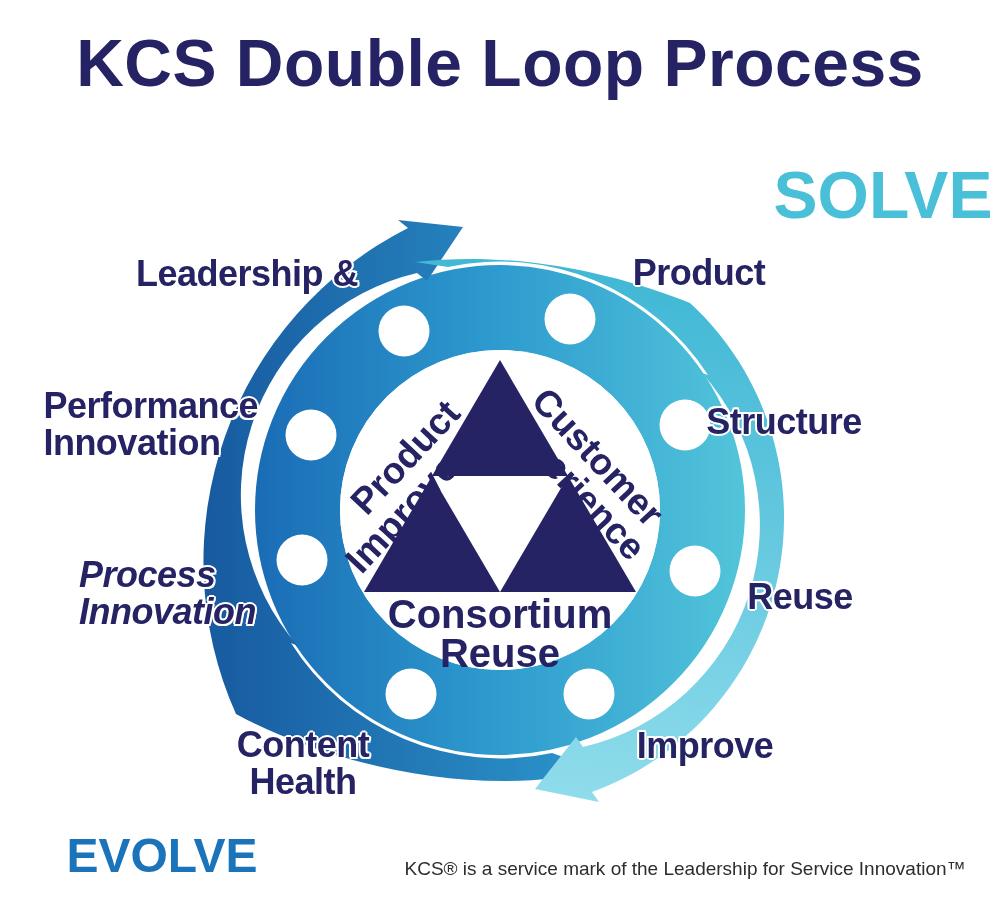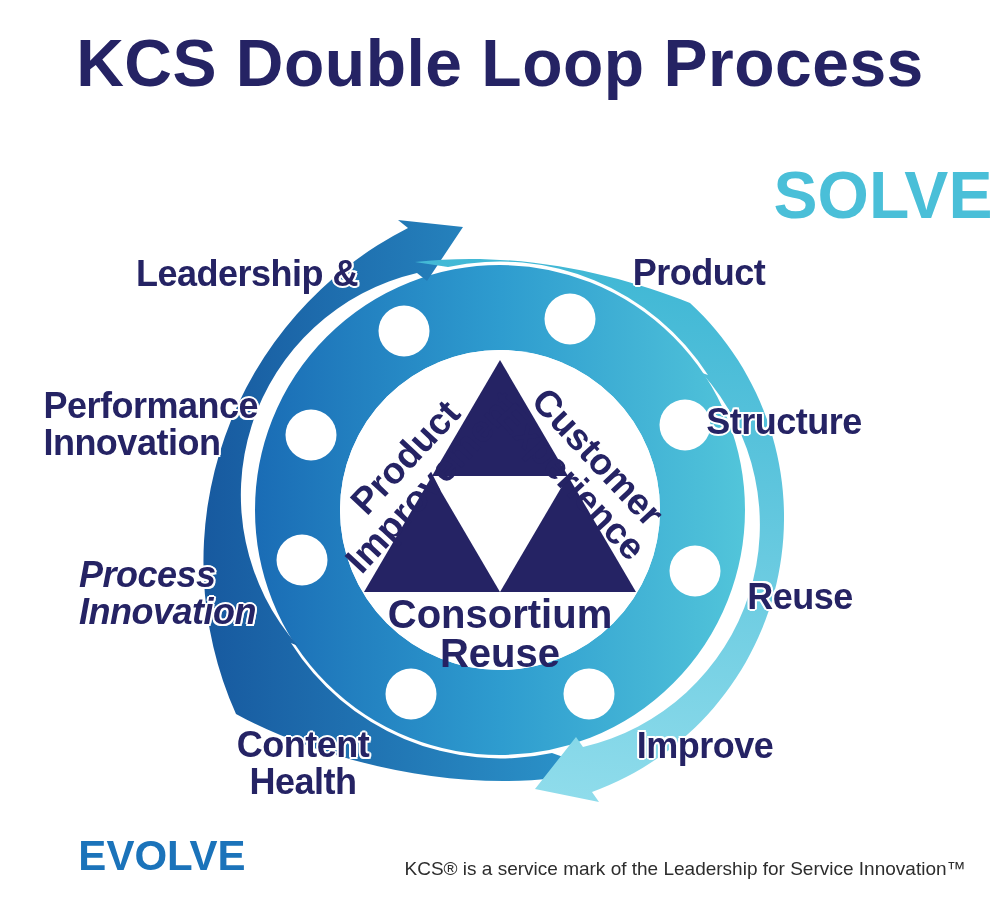--- a/index.html
+++ b/index.html
@@ -15,21 +15,21 @@
     white-space:nowrap;line-height:1.02;z-index:5;
   }
   .halo{
     text-shadow:2px 0 0 #fff,-2px 0 0 #fff,0 2px 0 #fff,0 -2px 0 #fff,
       1.6px 1.6px 0 #fff,-1.6px -1.6px 0 #fff,1.6px -1.6px 0 #fff,-1.6px 1.6px 0 #fff;
   }
   .right-align{text-align:left;transform:translate(-100%,-50%);}
   .outer-lbl{font-size:36px;letter-spacing:-0.5px;}
   .title{left:500px;top:64px;font-size:66px;letter-spacing:0.5px;}
   .solve{left:883px;top:196px;font-size:66px;color:var(--solve);letter-spacing:0px;}
-  .evolve{left:162px;top:856px;font-size:42px;color:var(--evolve);}
+  .evolve{left:162px;top:856px;font-size:48px;color:var(--evolve);}
   .footer{left:685px;top:869px;font-size:19px;font-weight:normal;color:var(--footer_text);letter-spacing:0px;}
   .rot-left{transform:translate(-50%,-50%) rotate(-47deg);font-size:37px;line-height:0.98;}
   .rot-right{transform:translate(-50%,-50%) rotate(47deg);font-size:37px;line-height:0.98;}
   .knowledge{font-size:40px;line-height:0.98;}
   .tri{fill:var(--navy);}
 </style>
 </head>
 <body>
 
 <div class="stage">

